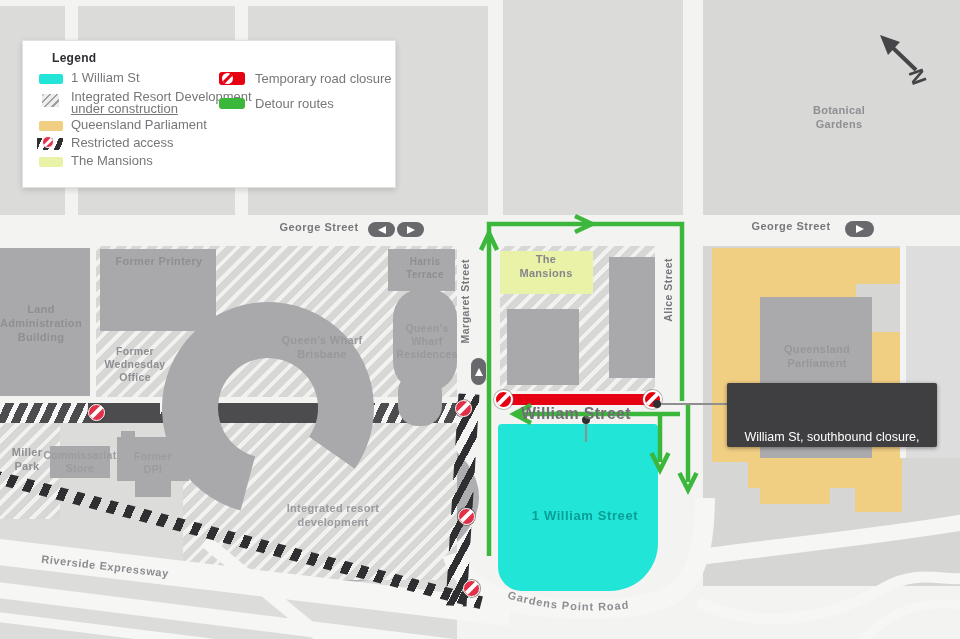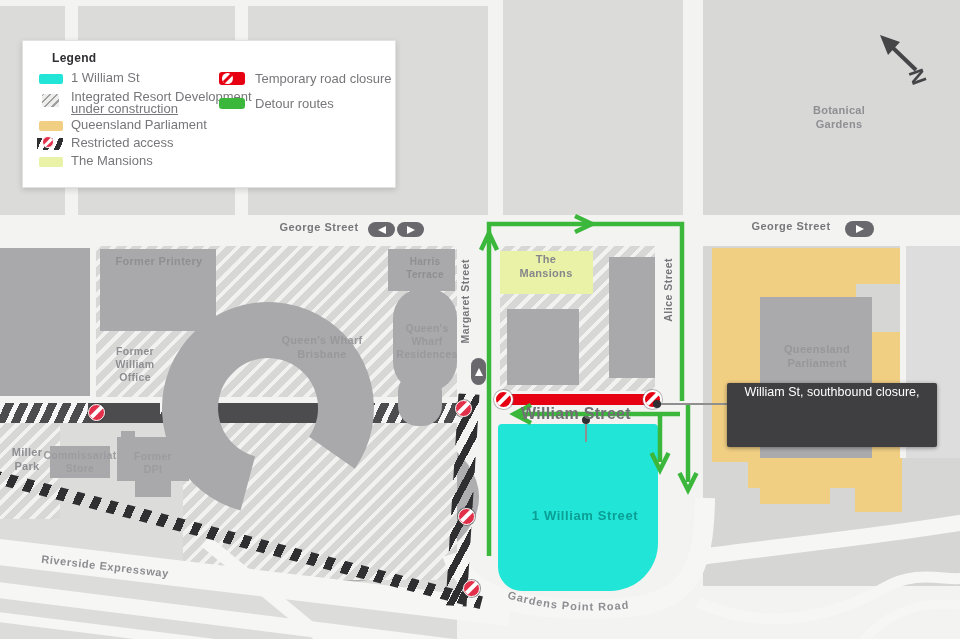--- a/index.html
+++ b/index.html
@@ -20,21 +20,21 @@
       box-shadow:0 0 0 1px rgba(55,55,58,.5);box-sizing:border-box;z-index:9;}
   .ne::after{content:"";position:absolute;left:0;right:0;top:5px;height:3.5px;background:#fff;transform:rotate(-45deg);}
   .ne2{position:absolute;width:19px;height:19px;border-radius:50%;background:#e60012;border:2px solid #fff;
        box-shadow:0 0 0 1px rgba(120,120,122,.5);box-sizing:border-box;z-index:9;}
   .ne2::after{content:"";position:absolute;left:0;right:0;top:5px;height:4px;background:#fff;transform:rotate(-45deg);}
   .pill{position:absolute;background:#68686d;border-radius:8px;display:flex;align-items:center;justify-content:center;z-index:13;}
   .tri-r{width:0;height:0;border-left:8px solid #fff;border-top:4.5px solid transparent;border-bottom:4.5px solid transparent;}
   .tri-l{width:0;height:0;border-right:8px solid #fff;border-top:4.5px solid transparent;border-bottom:4.5px solid transparent;}
   .tri-u{width:0;height:0;border-bottom:8px solid #fff;border-left:4.5px solid transparent;border-right:4.5px solid transparent;}
   .callout{position:absolute;background:#3f3f41;color:#fff;text-align:center;border-radius:2px;
-           box-shadow:0 1px 4px rgba(0,0,0,.4);display:flex;flex-direction:column;justify-content:flex-start;z-index:12;}
+           box-shadow:0 1px 4px rgba(0,0,0,.4);display:flex;flex-direction:column;justify-content:flex-end;z-index:12;}
   .leader{position:absolute;background:#8f8f8f;z-index:11;}
   .ldot{position:absolute;width:8px;height:8px;border-radius:50%;background:#2f2f31;z-index:11;}
   .legend{position:absolute;left:22px;top:40px;width:372px;height:146px;background:#ffffff;border:1px solid #e2e2e1;
           box-shadow:0 2px 6px rgba(0,0,0,.15);z-index:15;}
   .legend .title{position:absolute;left:16px;top:10px;font-size:12px;font-weight:bold;color:#2f2f33;letter-spacing:.3px;margin-left:13px;}
   .litem{position:absolute;font-size:13px;color:#77777b;line-height:12px;}
   .sw{position:absolute;border-radius:2px;}
   .sw-cyan{background:#22e5d7;width:24px;height:10px;}
   .sw-hatch{width:17px;height:13px;background:repeating-linear-gradient(135deg,#9e9ea1 0 2px,#ededec 2px 5px);}
   .sw-tan{background:#f0ce82;width:24px;height:10px;}
@@ -172,28 +172,33 @@
   <div class="lbl" style="left:791px;top:220px;font-size:11px;color:#77777b;letter-spacing:.5px;">George Street</div>
   <div class="vlbl" style="left:459px;top:259px;">Margaret Street</div>
   <div class="vlbl" style="left:662px;top:258px;">Alice Street</div>
   <div class="lbl" style="left:576px;top:404px;font-size:16px;color:#6f6f73;">William Street</div>
   <div class="lbl" style="left:105px;top:560px;font-size:11px;color:#8d8d91;transform:translateX(-50%) rotate(6.5deg);letter-spacing:.6px;">Riverside Expressway</div>
 
   <div class="lbl" style="left:839px;top:104px;font-size:11px;">
     <span>Botanical</span>
       <span>Gardens</span>
   </div>
+  <div class="lbl" style="left:41px;top:303px;font-size:11px;">
+    <span>Land</span>
+      <span>Administration</span>
+      <span>Building</span>
+  </div>
   <div class="lbl" style="left:159px;top:255px;font-size:11px;">Former Printery</div>
   <div class="lbl" style="left:425px;top:256px;font-size:10px;">
     <span>Harris</span>
       <span>Terrace</span>
   </div>
   <div class="lbl" style="left:135px;top:345px;font-size:10.5px;">
     <span>Former</span>
-      <span>William</span>
+      <span>Wednesday</span>
       <span>Office</span>
   </div>
   <div class="lbl" style="left:322px;top:334px;font-size:11px;color:#98989c;">
     <span>Queen's Wharf</span>
       <span>Brisbane</span>
   </div>
   <div class="lbl" style="left:427px;top:322px;font-size:10.5px;color:#99999d;">
     <span>Queen's</span>
       <span>Wharf</span>
       <span>Residences</span>
@@ -211,20 +216,24 @@
       <span>Park</span>
   </div>
   <div class="lbl" style="left:80px;top:449px;font-size:10.5px;color:#9c9ca0;">
     <span>Commissariat</span>
       <span>Store</span>
   </div>
   <div class="lbl" style="left:153px;top:450px;font-size:10.5px;color:#9c9ca0;">
     <span>Former</span>
       <span>DPI</span>
   </div>
+  <div class="lbl" style="left:333px;top:502px;font-size:11px;color:#9b9b9f;">
+    <span>Integrated resort</span>
+      <span>development</span>
+  </div>
   <div class="lbl" style="left:585px;top:508px;font-size:13px;color:#0b9e95;letter-spacing:.6px;">1 William Street</div>
 
   <svg width="80" height="70" viewBox="0 0 80 70" style="left:858px;top:22px;z-index:14;">
     <line x1="58" y1="48" x2="34" y2="25" stroke="#454548" stroke-width="4"></line>
     <polygon points="22,13 42,20 30,33" fill="#454548"></polygon>
     <text x="56" y="54" font-size="21" font-weight="bold" fill="#454548" transform="rotate(70 56 48)">N</text>
   </svg>
 
   <div class="legend">
     <div class="title">Legend</div>

